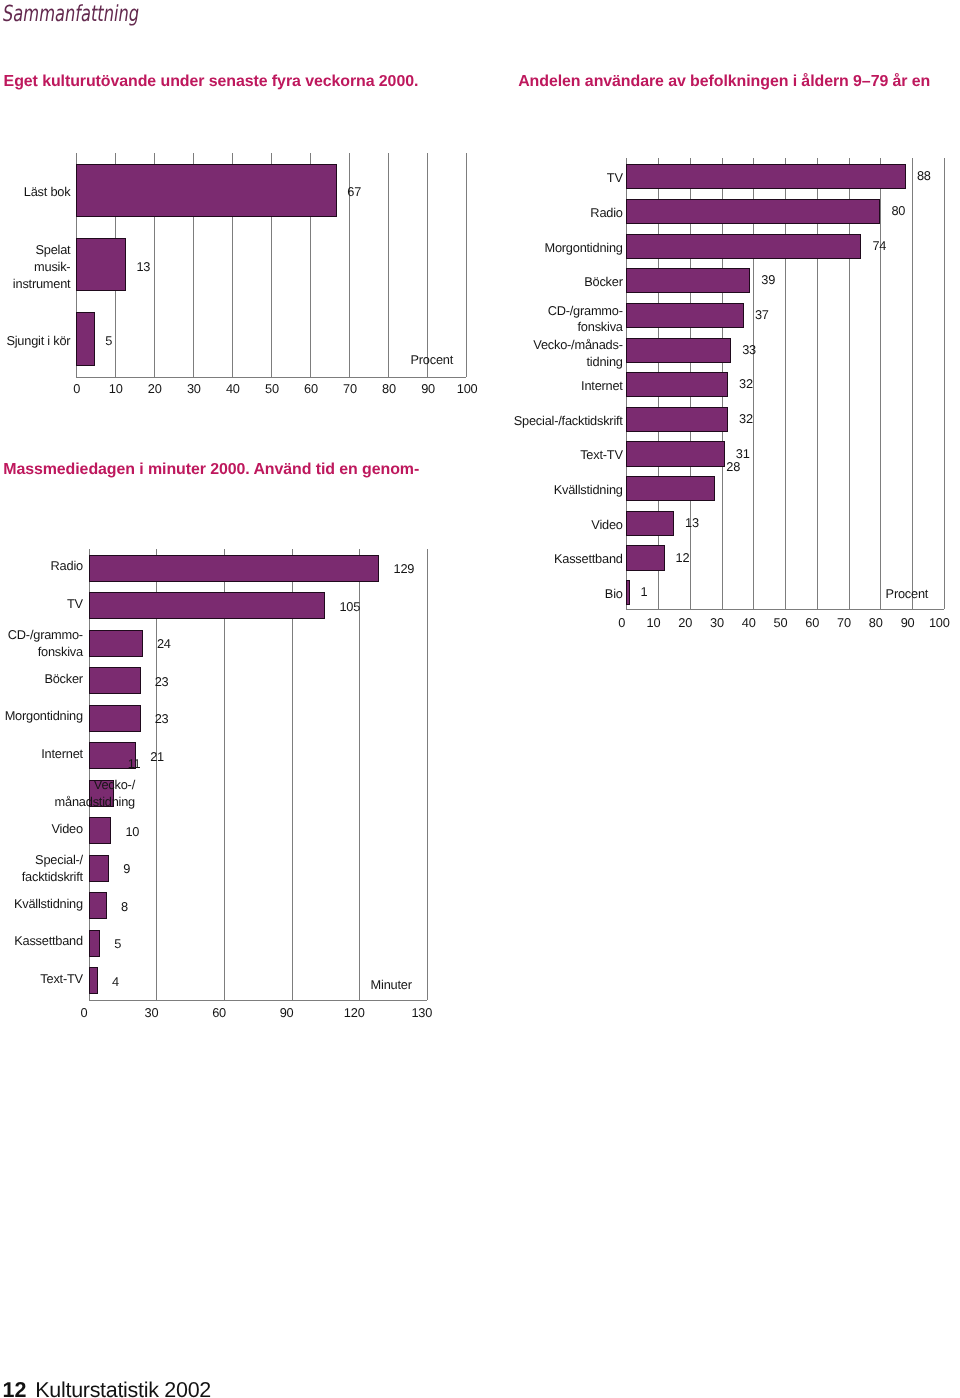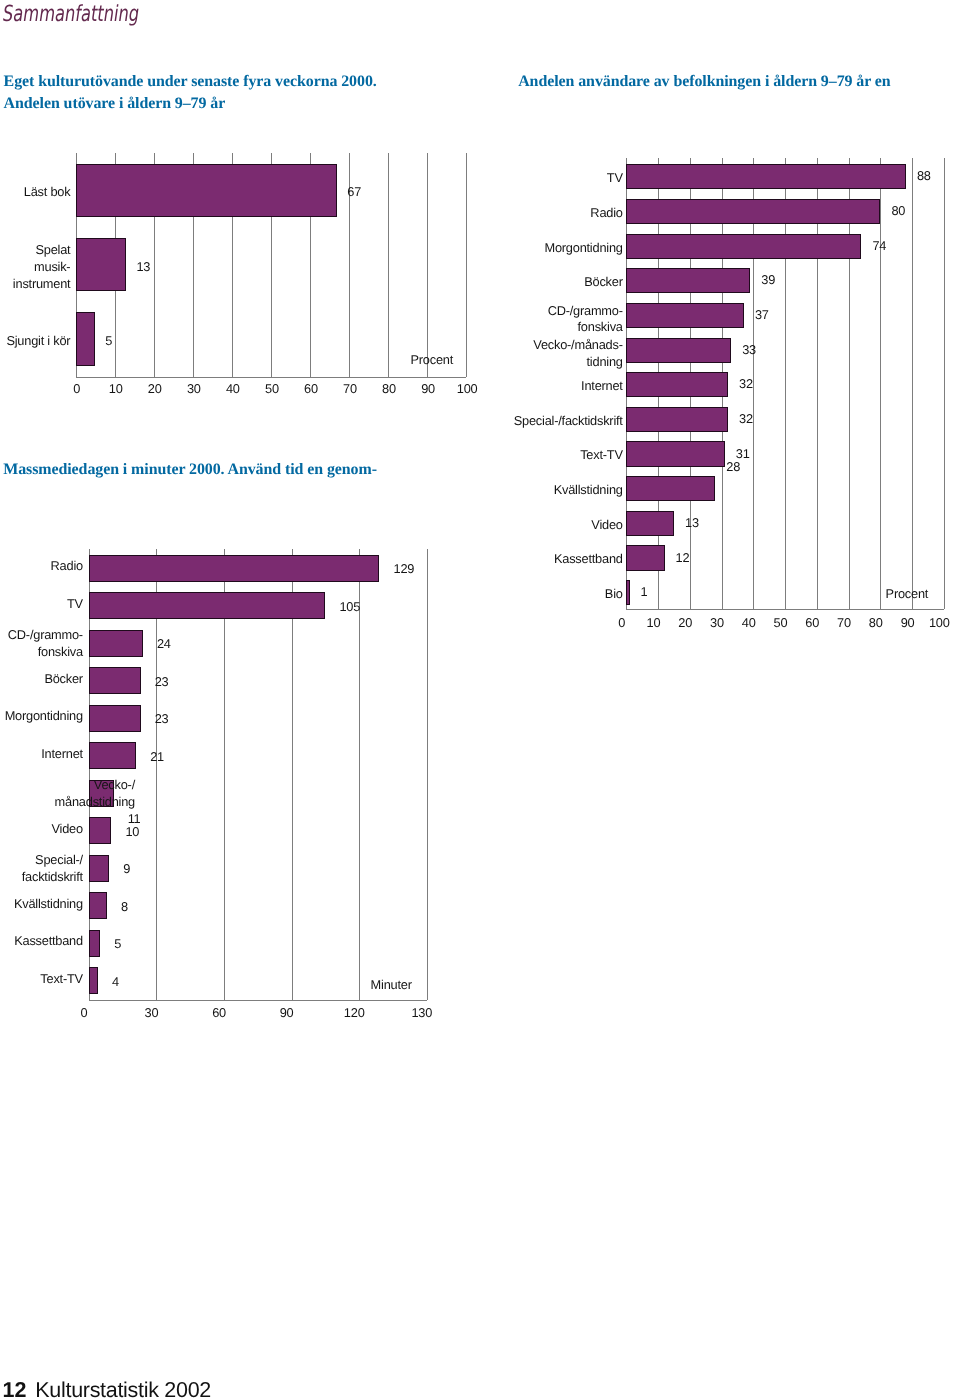--- a/index.html
+++ b/index.html
@@ -6,22 +6,22 @@
   body{width:960px;height:1398px;position:relative;overflow:hidden;
        font-family:"Liberation Sans",sans-serif;-webkit-font-smoothing:antialiased;
        text-rendering:geometricPrecision;}
   .page{position:absolute;left:0;top:0;width:960px;height:1398px;overflow:hidden;background:#fff;}
   .runhead,.chart-title,.cat,.val,.tick,.unit,.footer{transform:translateZ(0);}
 
   .runhead{position:absolute;left:3px;top:1px;font-family:"DejaVu Sans Condensed","DejaVu Sans",sans-serif;
            font-style:italic;font-size:22.2px;font-weight:400;color:#63294e;letter-spacing:0px;
            transform:scaleX(0.815) translateZ(0);transform-origin:0 0;}
 
-  .chart-title{position:absolute;font-family:Liberation Serif, serif;
-               font-weight:bold;font-size:15.95px;line-height:21.6px;color:#0369a1;
+  .chart-title{position:absolute;font-family:Liberation Sans, sans-serif;
+               font-weight:bold;font-size:15.95px;line-height:21.6px;color:#be185d;
                letter-spacing:-0.08px;white-space:nowrap;}
 
   .chart{position:absolute;left:0;top:0;width:960px;height:1398px;}
   .axis-h{position:absolute;height:1px;background:#666;}
   .grid{position:absolute;width:1px;background:#7d7d7d;}
   .bar{position:absolute;background:#7b2b70;border:1.4px solid #1f0a1c;box-sizing:border-box;}
   .cat{position:absolute;text-align:right;font-size:12.8px;letter-spacing:-0.22px;
        color:#151515;line-height:16.7px;white-space:nowrap;}
   .val{position:absolute;font-size:12.8px;letter-spacing:-0.22px;color:#151515;white-space:nowrap;}
   .tick{position:absolute;font-size:12.8px;letter-spacing:-0.22px;color:#151515;
@@ -35,21 +35,20 @@
 </style>
 </head>
 <body>
 
 <div class="page">
 
   <div class="runhead">Sammanfattning</div>
 
   <div class="chart-title" id="t1" style="left:3.6px;top:71.3px;">
       <div>Eget kulturutövande under senaste fyra veckorna 2000.</div>
-      <div>Andelen utövare i åldern 9–79 år</div>
     </div>
   <div class="chart-title" id="t2" style="left:518.2px;top:71.3px;">
       <div>Andelen användare av befolkningen i åldern 9–79 år en</div>
     </div>
   <div class="chart-title" id="t3" style="left:3.2px;top:458.5px;">
       <div>Massmediedagen i minuter 2000. Använd tid en genom-</div>
     </div>
 
   <div class="chart" id="chart1">
       <div class="grid" style="left: 75.5px; top: 153.2px; height: 223.5px;"></div>
@@ -220,21 +219,21 @@
       <div class="val" style="left: 154.711px; top: 711.28px;">23</div>
       <div class="cat" style="right: 877.1px; top: 708.13px;">
         <div>Morgontidning</div>
       </div>
       <div class="bar" style="left: 88.9px; top: 742.3px; width: 47.306px; height: 27px;"></div>
       <div class="val" style="left: 150.206px; top: 748.8px;">21</div>
       <div class="cat" style="right: 877.1px; top: 745.65px;">
         <div>Internet</div>
       </div>
       <div class="bar" style="left: 88.9px; top: 779.82px; width: 24.7793px; height: 27px;"></div>
-      <div class="val" style="left: 127.679px; top: 811px;">11</div>
+      <div class="val" style="left: 127.679px; top: 756px;">11</div>
       <div class="cat" style="right: 825px; top: 776.92px;">
         <div>Vecko-/</div>
         <div>månadstidning</div>
       </div>
       <div class="bar" style="left: 88.9px; top: 817.34px; width: 22.5267px; height: 27px;"></div>
       <div class="val" style="left: 125.427px; top: 823.84px;">10</div>
       <div class="cat" style="right: 877.1px; top: 820.69px;">
         <div>Video</div>
       </div>
       <div class="bar" style="left: 88.9px; top: 854.86px; width: 20.274px; height: 27px;"></div>

